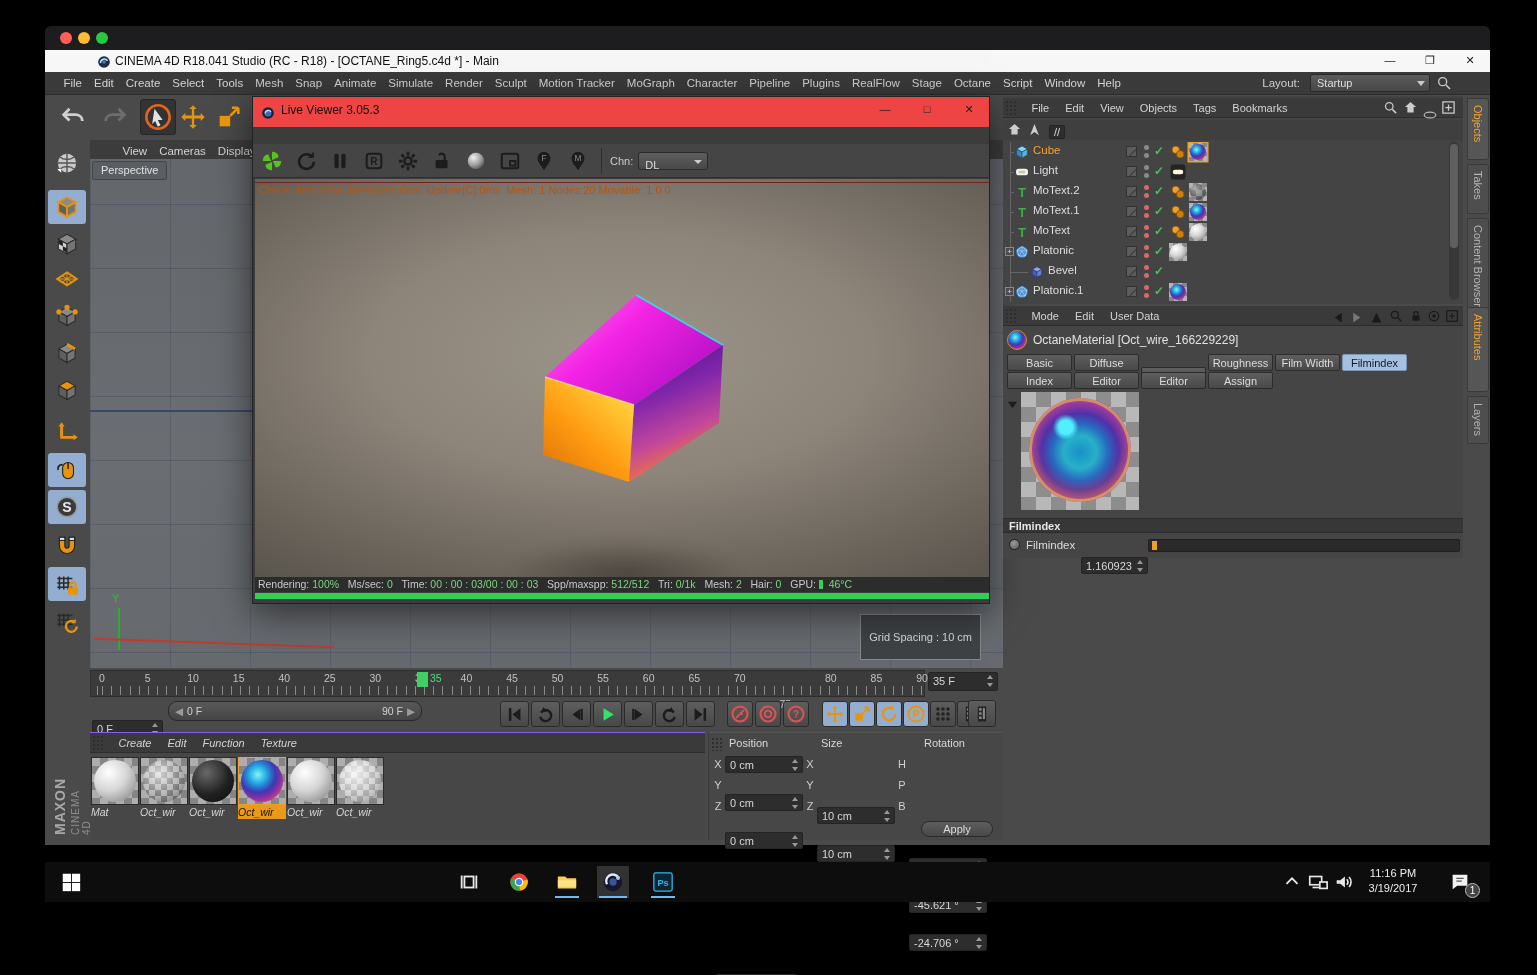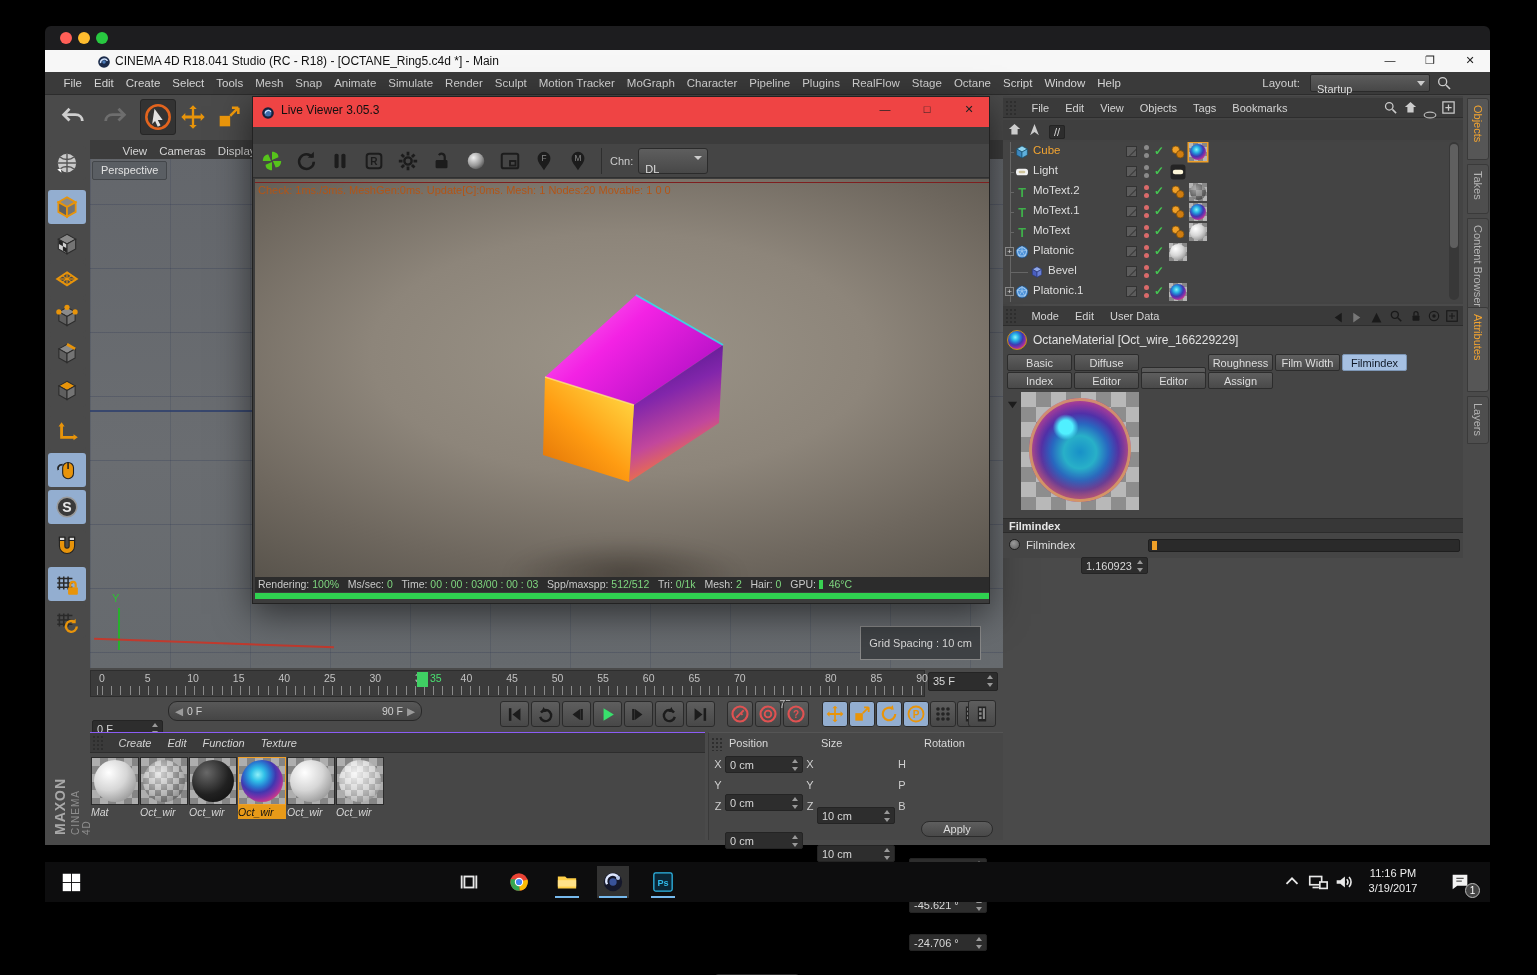--- a/index.html
+++ b/index.html
@@ -12,21 +12,21 @@
   .tl{width:12px;height:12px;border-radius:50%;top:6px;}
 
   
   .win-title{left:45px;top:50px;width:1445px;height:22px;background:#f7f7f7;color:#111;font-size:12px;line-height:22px;}
   .win-title .t{position:absolute;left:70px;top:0;}
   .win-ctl{position:absolute;top:0;width:40px;height:22px;text-align:center;color:#222;font-size:11px;line-height:20px;}
 
   
   .menubar{left:45px;top:72px;width:1445px;height:23px;background:#3a3a3a;border-bottom:1px solid #2c2c2c;}
   .menu-item{display:inline-block;padding:0 6px;font-size:11.5px;color:#d4d4d4;line-height:23px;}
-  .layout-box{position:absolute;right:60px;top:2px;width:120px;height:18px;background:linear-gradient(#5c5c5c,#474747);border:1px solid #2a2a2a;border-radius:2px;color:#ddd;font-size:11px;line-height:16px;padding:6px 6px;margin-left:44px;}
+  .layout-box{position:absolute;right:60px;top:2px;width:120px;height:18px;background:linear-gradient(#5c5c5c,#474747);border:1px solid #2a2a2a;border-radius:2px;color:#ddd;font-size:11px;line-height:16px;padding:0 6px;margin-left:44px;}
   .layout-box .dd{position:absolute;right:4px;top:6px;border-left:4px solid transparent;border-right:4px solid transparent;border-top:5px solid #ccc;}
 
   .main{left:45px;top:95px;width:1445px;height:750px;background:#4a4a4a;}
 
   
   .grip{width:14px;background-image:radial-gradient(#2e2e2e 30%,transparent 32%);background-size:4px 4px;}
   .field{background:#2d2d2d;border:1px solid #242424;border-radius:2px;color:#d8d8d8;font-size:11px;line-height:16px;padding:0 4px;position:relative;}
   .stepper{position:absolute;right:2px;top:2px;width:9px;height:12px;}
   .stepper:before{content:"";position:absolute;top:0;left:1px;border-left:3.5px solid transparent;border-right:3.5px solid transparent;border-bottom:4px solid #999;}
   .stepper:after{content:"";position:absolute;bottom:0;left:1px;border-left:3.5px solid transparent;border-right:3.5px solid transparent;border-top:4px solid #999;}
@@ -39,21 +39,21 @@
 
   
   .side-icon{left:48px;width:38px;height:34px;border-radius:3px;background:#4a4a4a;display:flex;align-items:center;justify-content:center;}
   .side-icon svg{width:26px;height:26px;}
 
   
   .viewport{left:90px;top:140px;width:913px;height:528px;background:linear-gradient(#63666b,#6a6d71 60%,#666a6e);overflow:hidden;}
   .vp-grid{position:absolute;inset:0;background-image:linear-gradient(rgba(40,50,80,.25) 1px,transparent 1px),linear-gradient(90deg,rgba(40,50,80,.18) 1px,transparent 1px);background-size:80px 64px;}
   .vp-menu{position:absolute;left:0;top:0;width:100%;height:19px;background:#3c3c3c;}
   .persp-chip{position:absolute;left:2px;top:21px;padding:0 8px;background:#5a5e63;border:1px solid #43464a;color:#e2e2e2;font-size:11px;line-height:17px;border-radius:2px;}
-  .grid-chip{position:absolute;right:22px;bottom:8px;background:#3f4245;border:1px solid #888;color:#d8d8d8;font-size:11px;line-height:16px;padding:8px 8px;}
+  .grid-chip{position:absolute;right:22px;bottom:8px;background:#3f4245;border:1px solid #888;color:#d8d8d8;font-size:11px;line-height:16px;padding:14px 8px;}
 
   
   .lv{left:252px;top:96px;width:738px;height:508px;background:#3c3c3c;border:1px solid #222;box-shadow:0 10px 34px rgba(0,0,0,.55);}
   .lv-title{position:absolute;left:0;top:0;width:100%;height:30px;background:#ef4444;color:#111;font-size:12px;line-height:26px;}
   .lv-menu{position:absolute;left:0;top:26px;width:100%;height:21px;background:#3a3a3a;border-bottom:1px solid #2e2e2e;}
   .lv-toolbar{position:absolute;left:0;top:47px;width:100%;height:34px;background:#454545;border-bottom:1px solid #303030;display:flex;align-items:center;}
   .lv-tool{width:30px;height:28px;margin-left:4px;display:flex;align-items:center;justify-content:center;}
   .lv-tool svg{width:22px;height:22px;}
   .lv-render{position:absolute;left:2px;top:82px;width:734px;height:398px;background:radial-gradient(ellipse 90% 80% at 50% 44%,#9b9488 0%,#8d857a 38%,#6e675e 68%,#4e4a43 100%);overflow:hidden;}
   .lv-redline{position:absolute;left:0;top:3px;width:100%;height:1px;background:#7e1f1f;}
@@ -89,21 +89,21 @@
   .sph-white{background:radial-gradient(circle at 35% 30%,#fff,#d6d6d6 45%,#9a9a9a 80%,#7a7a7a);}
   .sph-black{background:radial-gradient(circle at 35% 30%,#686868,#212121 55%,#0b0b0b);}
   .sph-rainbow{background:radial-gradient(circle at 40% 35%,#8ff0f8 0%,#30c0e8 18%,#2878d0 34%,#4038b0 48%,#8030a8 62%,#c03890 74%,#e87820 86%,#f0c048 96%);}
   .sph-checker{background:radial-gradient(circle at 38% 32%,rgba(255,255,255,.7),rgba(190,190,190,.25) 55%,rgba(50,50,50,.6)),repeating-conic-gradient(#6f6f6f 0 25%,#b5b5b5 0 50%);background-size:100% 100%,12px 12px;}
   .sph-checker-light{background:radial-gradient(circle at 38% 32%,rgba(255,255,255,.85),rgba(220,220,220,.35) 55%,rgba(90,90,90,.5)),repeating-conic-gradient(#9a9a9a 0 25%,#cfcfcf 0 50%);background-size:100% 100%,12px 12px;}
 
   
   .coord-panel{left:708px;top:732px;width:295px;height:108px;background:#474747;border-top:1px solid #555;border-left:1px solid #3a3a3a;font-size:11px;color:#d8d8d8;}
   .coord-head{position:absolute;top:4px;font-size:11px;color:#d8d8d8;}
   .axis-lab{position:absolute;width:10px;text-align:center;color:#cfcfcf;}
-  .dd-box{background:linear-gradient(#5e5e5e,#484848);border:1px solid #2b2b2b;border-radius:3px;color:#ddd;font-size:11px;line-height:16px;padding:12px 6px;position:relative;}
+  .dd-box{background:linear-gradient(#5e5e5e,#484848);border:1px solid #2b2b2b;border-radius:3px;color:#ddd;font-size:11px;line-height:16px;padding:4px 6px;position:relative;}
   .dd-box .dd{position:absolute;right:5px;top:7px;border-left:4px solid transparent;border-right:4px solid transparent;border-top:4px solid #ccc;}
 
   
   .om{left:1003px;top:96px;width:460px;height:208px;background:#434343;}
   .om-menu{position:absolute;left:0;top:2px;width:100%;height:20px;}
   .om-path{position:absolute;left:0;top:24px;width:100%;height:20px;background:#3f3f3f;}
   .om-tree{position:absolute;left:0;top:46px;width:100%;height:160px;background:#444;overflow:hidden;}
   .tree-row{position:absolute;left:0;width:100%;height:20px;}
   .tree-label{position:absolute;left:30px;top:2px;font-size:11.5px;color:#dedede;}
   .tree-label.sel{color:#f2a431;}

